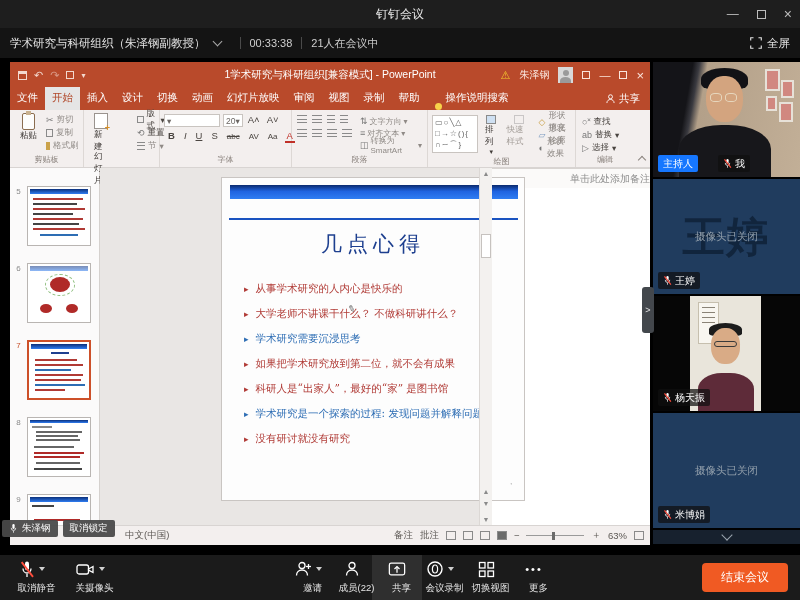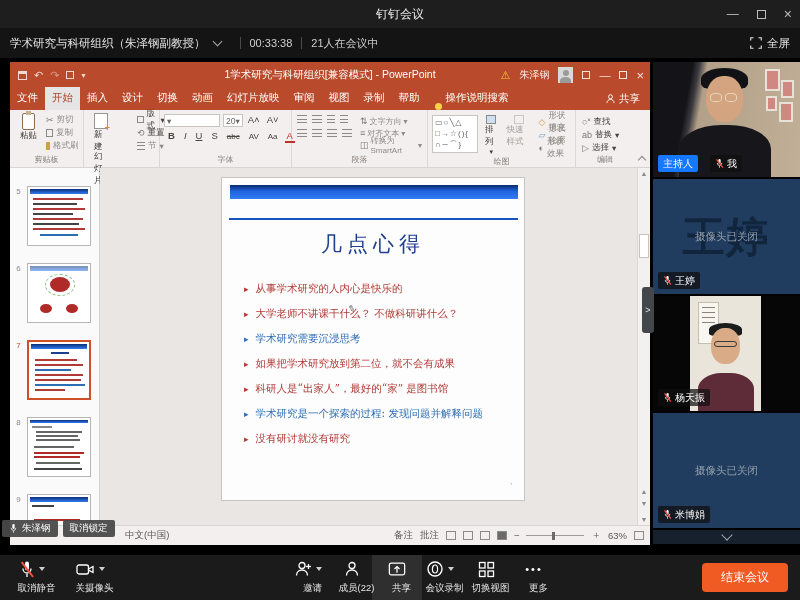--- a/index.html
+++ b/index.html
@@ -121,21 +121,21 @@
                  justify-content:center; z-index:20; }
 
   
   #sidebar { position:absolute; left:653px; top:62px; width:147px; }
   .tile { position:relative; width:147px; height:115px; margin-bottom:2px; overflow:hidden; }
   .tile.off { background:#203c5e; }
   .wm { position:absolute; left:0; right:0; top:50%; transform:translateY(-50%); text-align:center;
         font-size:42px; font-weight:bold; color:rgba(16,34,58,.9); letter-spacing:2px; }
   .offtxt { position:absolute; left:0; right:0; top:50%; transform:translateY(-50%); text-align:center;
             font-size:10.5px; color:#93a0ac; z-index:2; }
-  .badges { position:absolute; left:5px; bottom:5px; display:flex; gap:12px; z-index:3; }
+  .badges { position:absolute; left:5px; bottom:5px; display:flex; gap:20px; z-index:3; }
   .badge { background:rgba(15,15,15,.72); border-radius:2px; height:17px; display:flex; align-items:center;
            padding:0 5px; color:#fff; font-size:10px; gap:3px; }
   .badge.role { background:#1677ff; }
   #collapse-bar { width:147px; height:14px; background:#17212e; display:flex; align-items:center; justify-content:center; }
   .chev-dn2 { width:8px; height:8px; border-right:1.5px solid #9aa4ae; border-bottom:1.5px solid #9aa4ae;
               transform:rotate(45deg); margin-top:-4px; }
 
   
   #v1 { background:linear-gradient(100deg,#141418 0%,#141418 24%,#3a3a40 28%,#b3a089 33%,#c2af97 100%); }
   .poster { position:absolute; background:#e7e1d8; }
@@ -490,20 +490,23 @@
 
           <div id="vscroll">
             <span class="scr" style="top:2px;">▲</span>
             <div id="vthumb"></div>
             <span class="scr" style="bottom:30px;">▲</span>
             <span class="scr" style="bottom:18px;">▼</span>
             <span class="scr" style="bottom:2px;">▼</span>
           </div>
         </div>
 
+        <div id="notesbar">
+          <span>单击此处添加备注</span>
+        </div>
       </div>
     </div>
 
     <div id="ppt-status">
       <span id="lang">中文(中国)</span>
       <div class="st-right">
         <span>备注</span>
         <span>批注</span>
         <span class="vic"></span>
         <span class="vic"></span>

